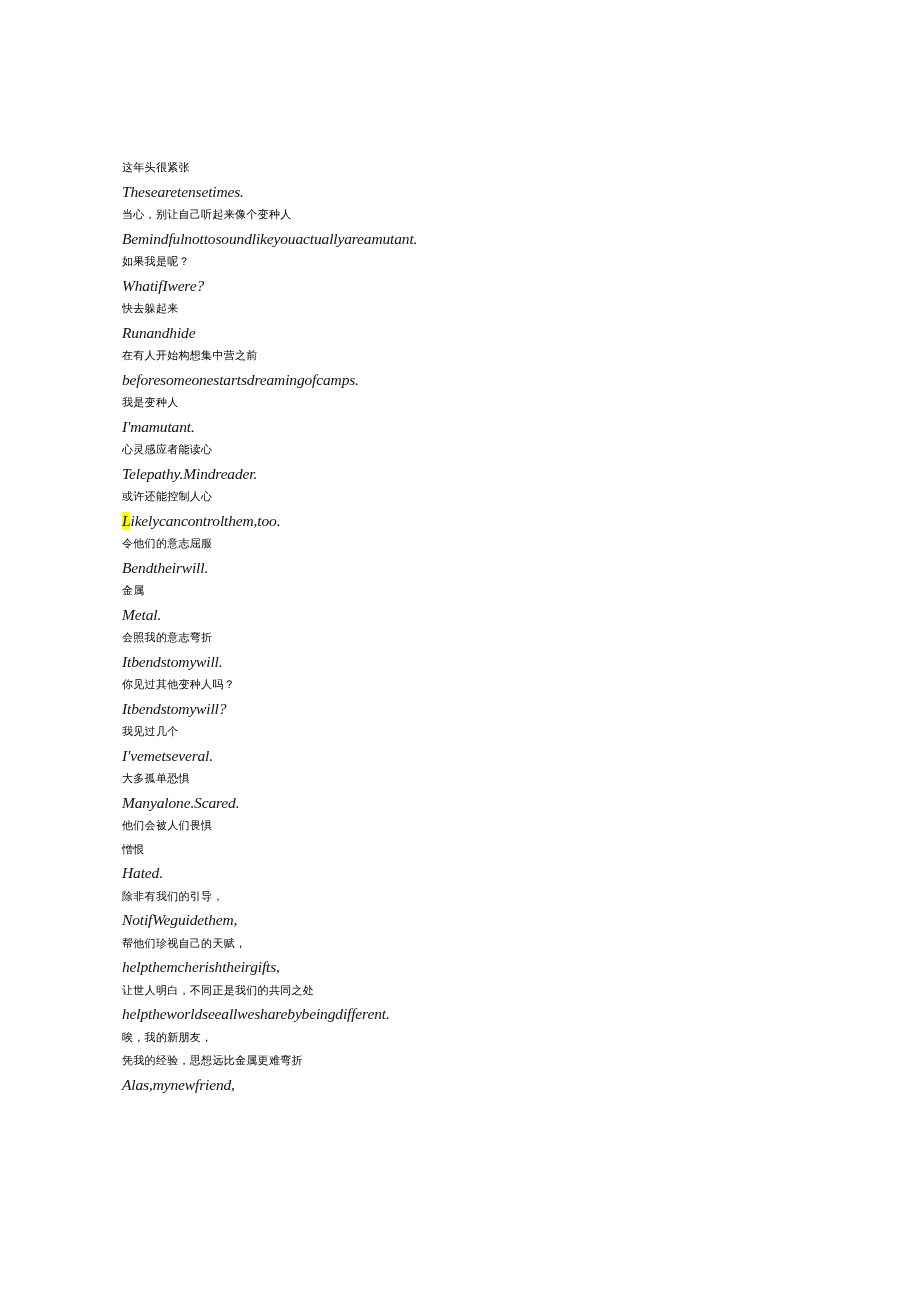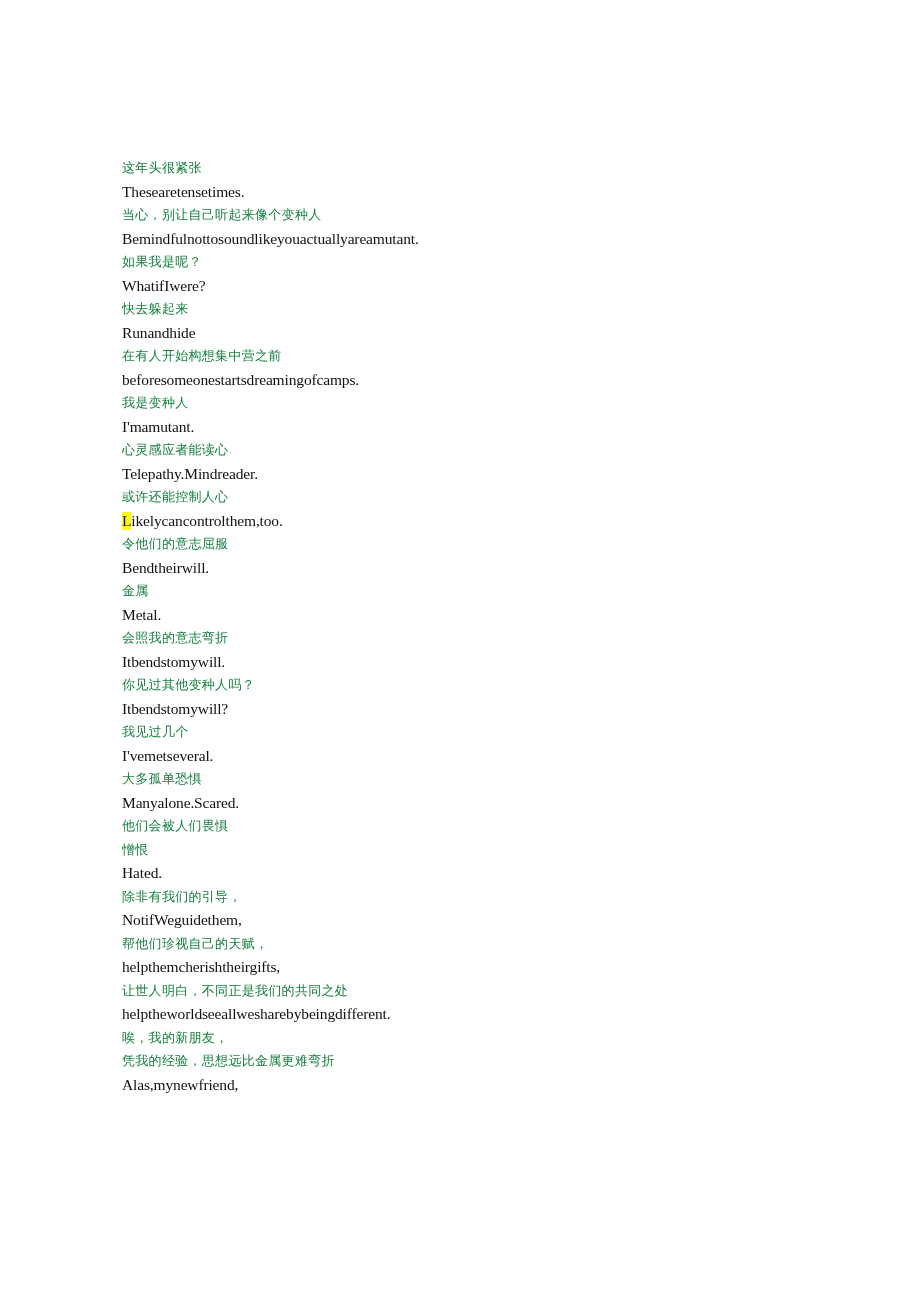--- a/index.html
+++ b/index.html
@@ -34,29 +34,30 @@
   .line {
     display: block;
     height: 23.5px;
     line-height: 23.5px;
     white-space: pre;
     font-family: "Liberation Serif", "DejaVu Serif", serif;
     letter-spacing: 0px;
   }
 
   .line.zh {
-    font-size: 13px;
-    color: #15803d;
+    font-size: 11px;
+    color: #000000;
     letter-spacing: 0.3px;
   }
 
   .line.en {
     font-size: 15.5px;
     color: #111111;
     letter-spacing: -0.15px;
+    font-style: italic;
   }
 
   .hl {
     background-color: #ffff00;
     color: #111111;
     padding: 0 0 1px 0;
   }
 </style>
 </head>
 <body>

